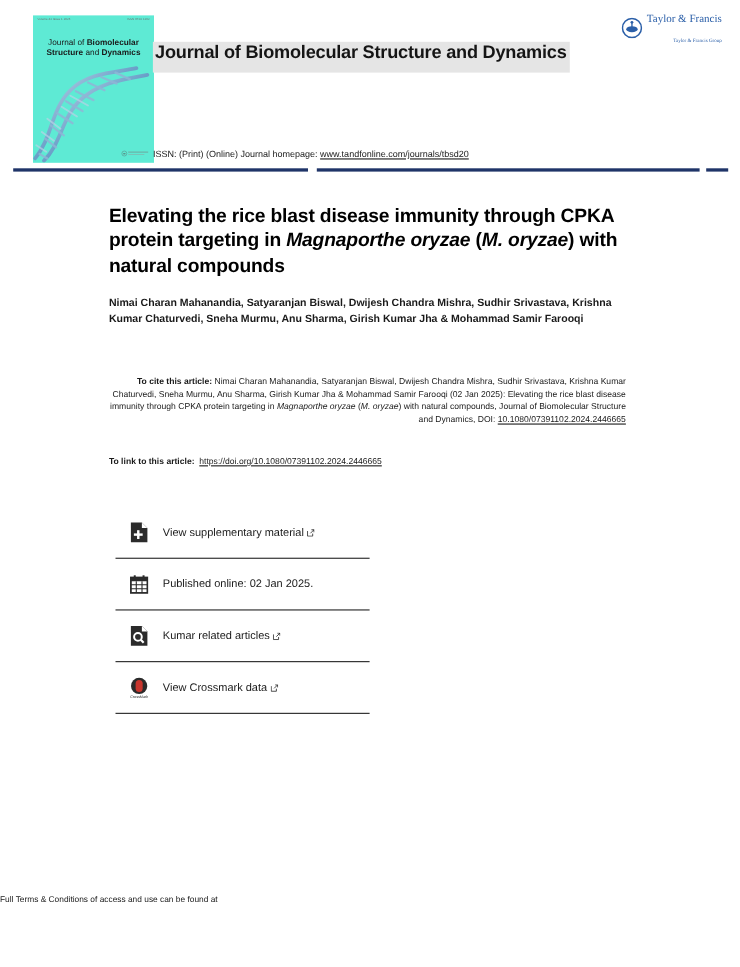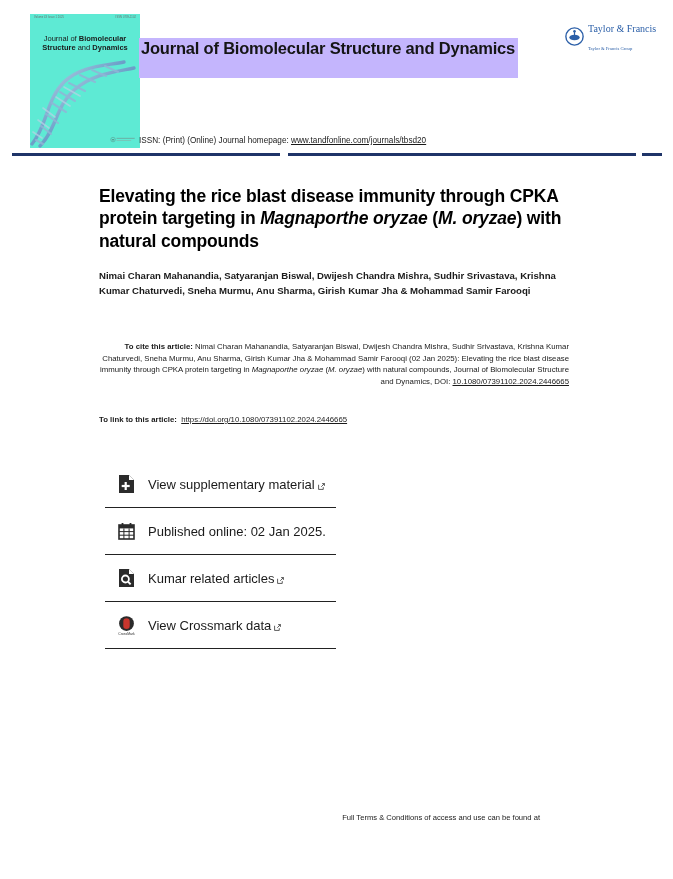--- a/index.html
+++ b/index.html
@@ -72,22 +72,22 @@
     bottom: 4px;
     width: 26px;
     height: 8px;
     opacity: .6;
   }
 
   #journal-title-banner {
     position: absolute;
     left: 139px;
     top: 38px;
-    background: #c4b5fd;
-    padding: 1px 3px 20px 2px;
+    background: #e5e5e5;
+    padding: 1px 3px 8px 2px;
     font-size: 16.5px;
     font-weight: 700;
     letter-spacing: -0.2px;
     color: #151515;
     white-space: nowrap;
   }
 
   #issn-line {
     position: absolute;
     left: 139px;
@@ -97,26 +97,27 @@
     white-space: nowrap;
   }
   #issn-line .hp-link {
     text-decoration: underline;
     color: #1a1a1a;
   }
 
   #tf-logo {
     position: absolute;
     right: 12px;
-    top: 23px;
+    top: 12px;
     width: 96px;
     height: 26px;
     display: flex;
     align-items: center;
     gap: 4px;
+    text-align: right;
   }
   #tf-logo .tf-text-main {
     font-size: 10px;
     color: #2b5fa8;
     line-height: 1.05;
     white-space: nowrap;
     font-family: "Liberation Serif", serif;
   }
   #tf-logo .tf-text-sub {
     font-size: 4.6px;
@@ -220,39 +221,39 @@
     width: 20px;
     height: 22px;
     flex: 0 0 20px;
     margin-left: 11px;
     margin-right: 12px;
     display: flex;
     align-items: center;
     justify-content: center;
   }
   .action-label {
-    font-size: 13px;
+    font-size: 10px;
     color: #1a1a1a;
     white-space: nowrap;
   }
   .ext-icon {
     display: inline-block;
     width: 7px;
     height: 7px;
     margin-left: 3px;
     vertical-align: -1px;
   }
 
   
   #footer {
     position: absolute;
     left: 0;
     top: 812px;
     width: 540px;
-    text-align: right;
+    text-align: left;
     font-size: 7.6px;
     line-height: 1.5;
     color: #1a1a1a;
   }
 </style>
 </head>
 <body>
 
 <div id="masthead">
 

